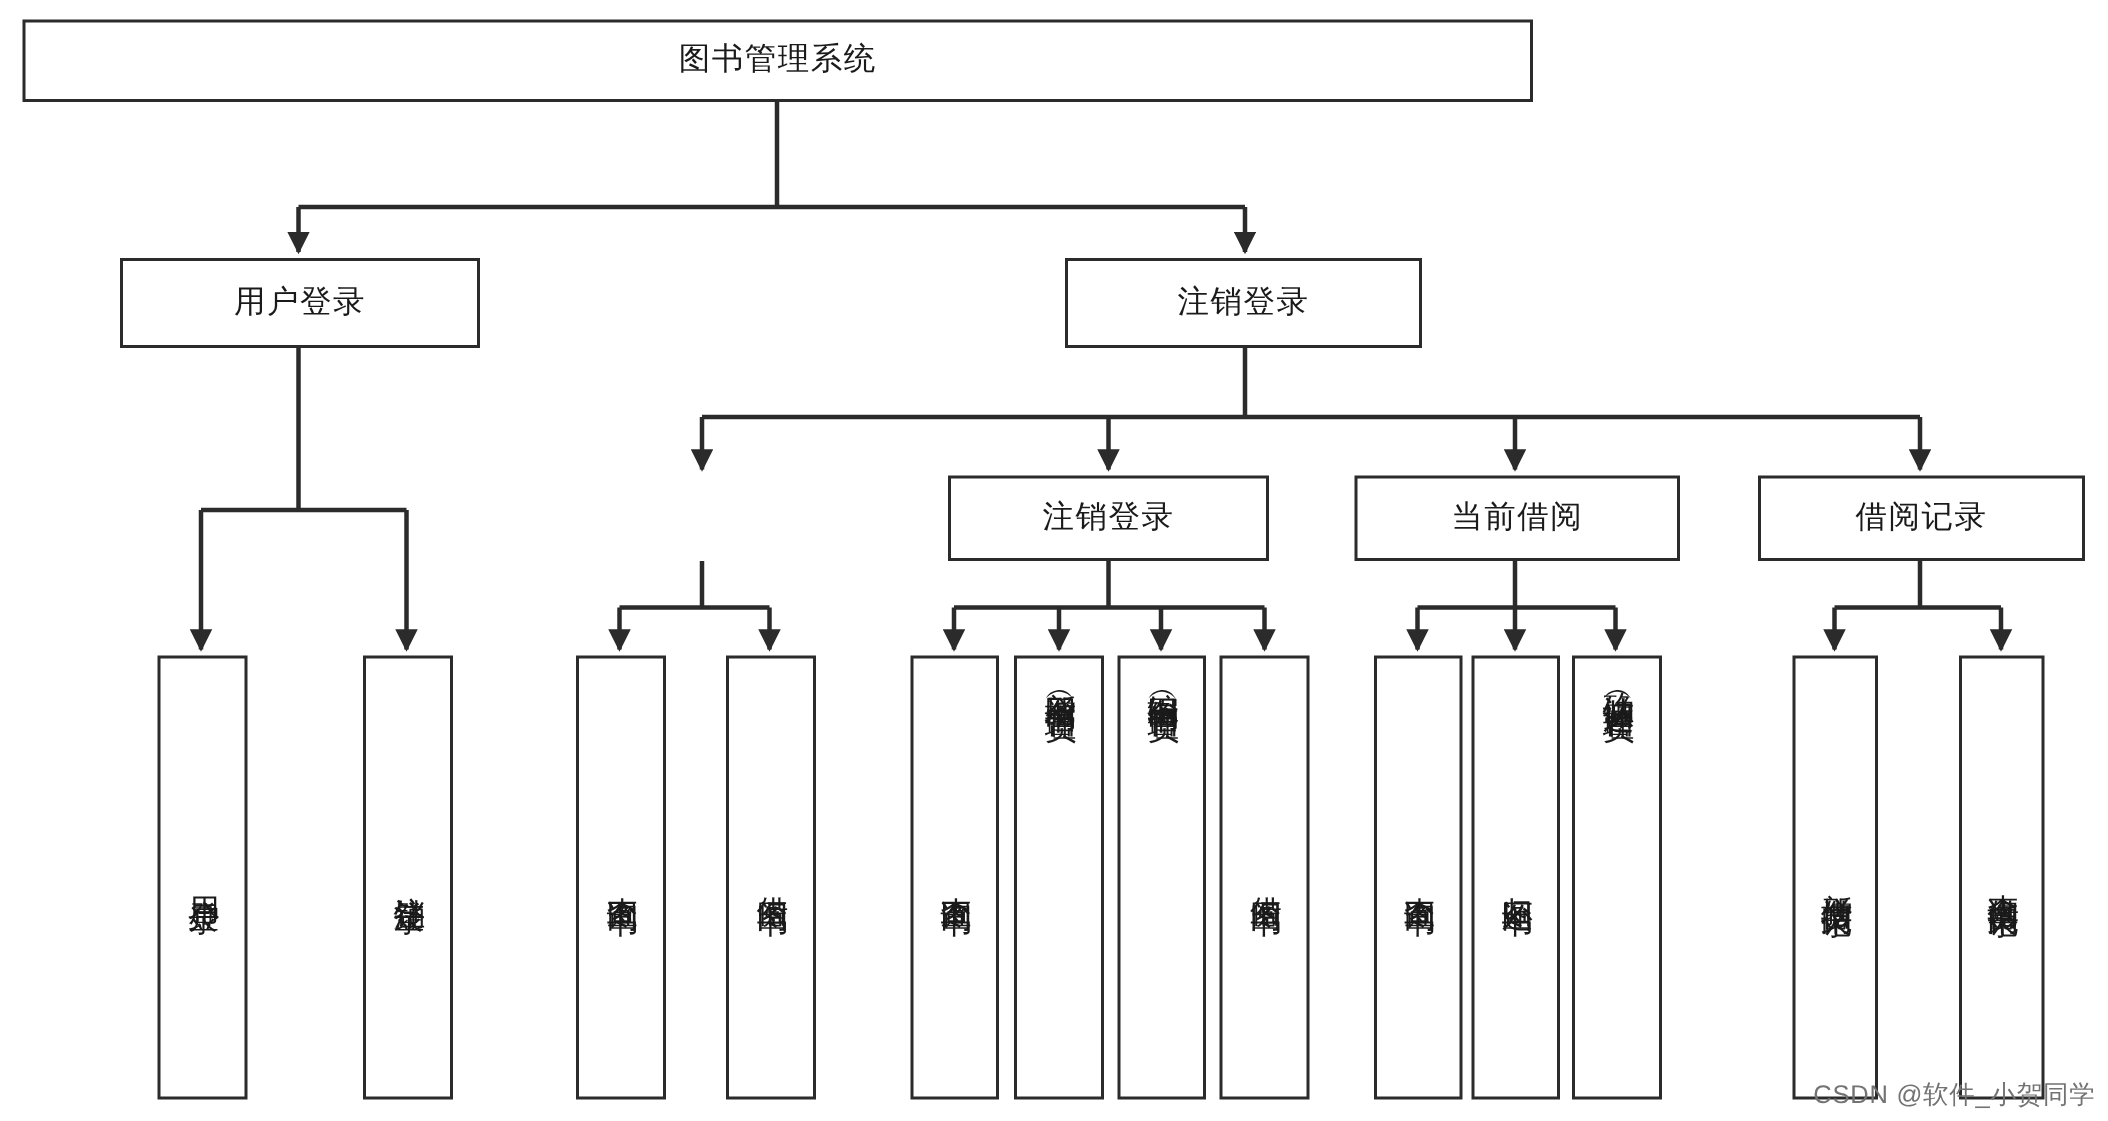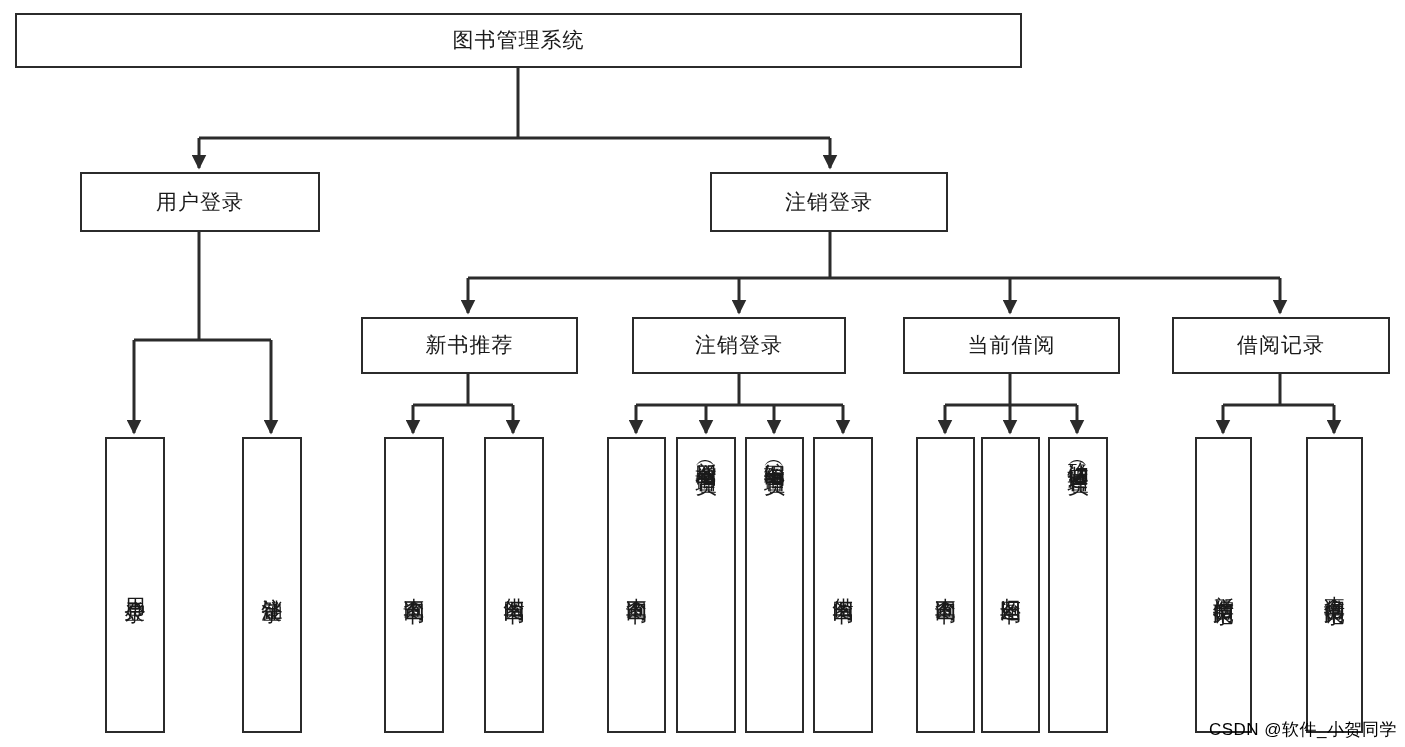--- a/index.html
+++ b/index.html
@@ -59,21 +59,21 @@
   }
   .node-vertical.center-text {
     align-items: center;
     padding-top: 0;
   }
   .watermark {
     position: absolute;
     right: 8px;
     bottom: 6px;
     font-size: 17px;
-    color: #000000;
+    color: #737373;
     letter-spacing: 0.5px;
     white-space: nowrap;
     pointer-events: none;
   }
 </style>
 </head>
 <body>
 
 <div id="diagram-root">
 
@@ -131,23 +131,20 @@
     <span class="node-label">图书管理系统</span>
   </div>
 
   <div class="node-box" style="left:80px; top:172px; width:240px; height:60px;">
     <span class="node-label">用户登录</span>
   </div>
   <div class="node-box" style="left:710px; top:172px; width:238px; height:60px;">
     <span class="node-label">注销登录</span>
   </div>
 
-  <div class="node-box" style="left:361px; top:317px; width:217px; height:57px;">
-    <span class="node-label">新书推荐</span>
-  </div>
   <div class="node-box" style="left:632px; top:317px; width:214px; height:57px;">
     <span class="node-label">注销登录</span>
   </div>
   <div class="node-box" style="left:1172px; top:317px; width:218px; height:57px;">
     <span class="node-label">借阅记录</span>
   </div>
   <div class="node-box" style="left:903px; top:317px; width:217px; height:57px;">
     <span class="node-label">当前借阅</span>
   </div>
 

